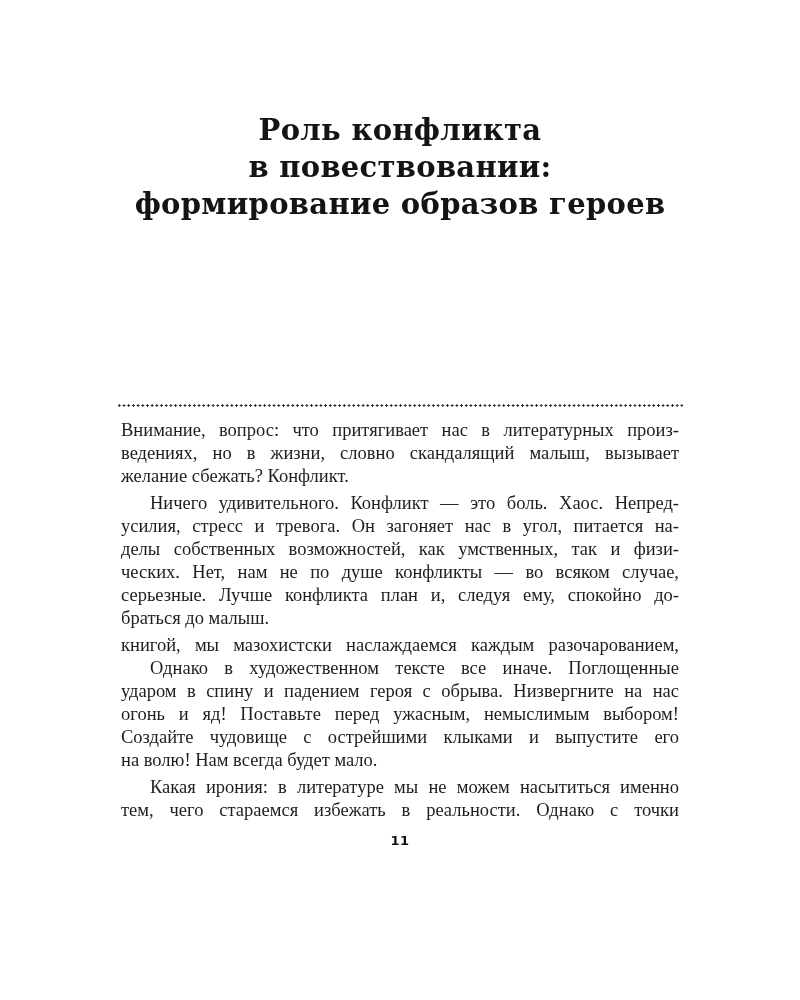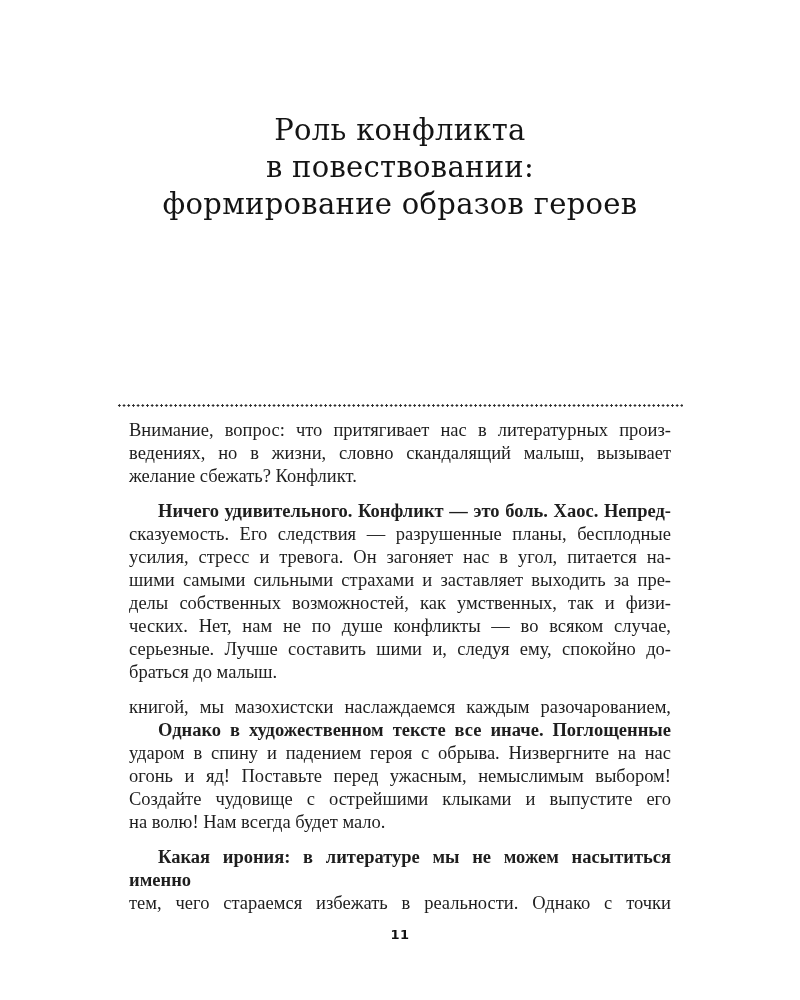--- a/index.html
+++ b/index.html
@@ -11,21 +11,21 @@
     overflow: hidden;
   }
   .page { width: 800px; height: 1000px; position: relative; }
   .content { width: 566px; margin: 0 auto; }
 
   .title {
     padding-top: 112px;
     margin: 0;
     text-align: center;
     font-family: "DejaVu Serif", serif;
-    font-weight: 400;
+    font-weight: 700;
     font-size: 29px;
     line-height: 37px;
     letter-spacing: 0.3px;
     color: #141414;
   }
   .title .tline { display: block; }
 
   .dotted {
     margin-top: 181px;
     height: 3px;
@@ -34,31 +34,31 @@
     background-repeat: repeat-x;
     background-position: 0 50%;
   }
 
   .bodytext {
     margin-top: 12px;
     font-size: 18.5px;
     line-height: 23px;
     color: #1e1e1e;
   }
-  .para { margin: 12px; padding: 0; }
+  .para { margin: 4px; padding: 0; }
   .line {
     display: block;
     text-align: justify;
     text-align-last: justify;
   }
   .line.end { text-align: right; text-align-last: left; }
-  .line.indent { text-indent: 29px; font-weight: bold; }
+  .line.indent { text-indent: 29px; }
 
   .pagenum {
-    margin-top: 4px;
+    margin-top: 11px;
     text-align: center;
     font-family: "DejaVu Sans", sans-serif;
     font-weight: 700;
     font-size: 13px;
     letter-spacing: 0.5px;
     color: #111111;
   }
 </style>
 </head>
 <body>
@@ -77,26 +77,24 @@
     <div class="bodytext">
 
       <p class="para">
         <span class="line">Внимание, вопрос: что притягивает нас в литературных произ-</span>
         <span class="line">ведениях, но в жизни, словно скандалящий малыш, вызывает</span>
         <span class="line end">желание сбежать? Конфликт.</span>
       </p>
 
       <p class="para">
         <span class="line indent">Ничего удивительного. Конфликт — это боль. Хаос. Непред-</span>
-        <span class="line">сказуемость. Его следствия — разрушенные планы, бесплодные</span>
         <span class="line">усилия, стресс и тревога. Он загоняет нас в угол, питается на-</span>
-        <span class="line">шими самыми сильными страхами и заставляет выходить за пре-</span>
         <span class="line">делы собственных возможностей, как умственных, так и физи-</span>
         <span class="line">ческих. Нет, нам не по душе конфликты — во всяком случае,</span>
-        <span class="line">серьезные. Лучше составить шими и, следуя ему, спокойно до-</span>
+        <span class="line">серьезные. Лучше конфликта план и, следуя ему, спокойно до-</span>
         <span class="line end">браться до малыш.</span>
       </p>
 
       <p class="para">
         <span class="line">книгой, мы мазохистски наслаждаемся каждым разочарованием,</span>
         <span class="line indent">Однако в художественном тексте все иначе. Поглощенные</span>
         <span class="line">ударом в спину и падением героя с обрыва. Низвергните на нас</span>
         <span class="line">огонь и яд! Поставьте перед ужасным, немыслимым выбором!</span>
         <span class="line">Создайте чудовище с острейшими клыками и выпустите его</span>
         <span class="line end">на волю! Нам всегда будет мало.</span>

